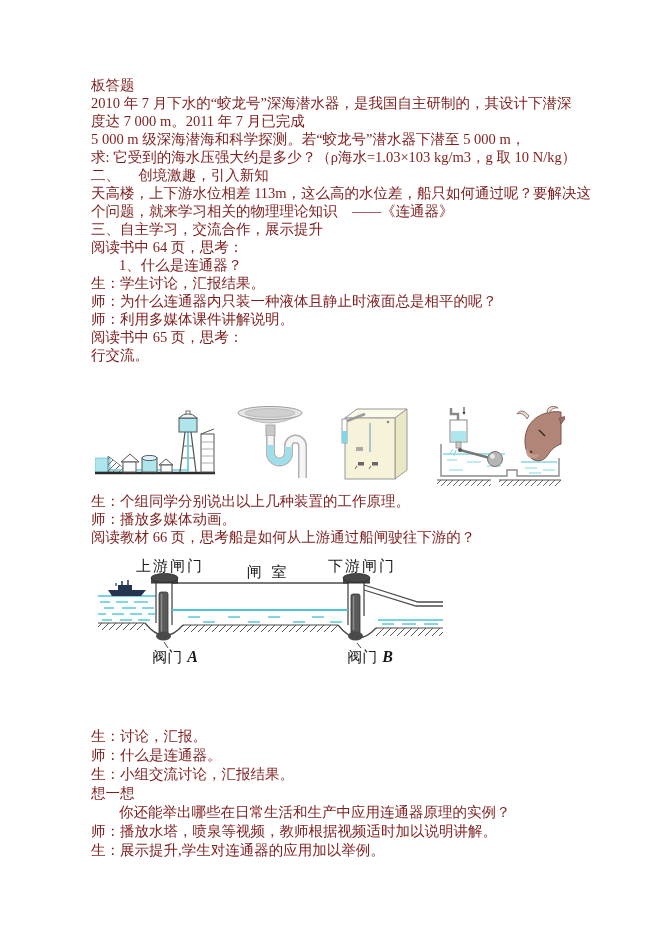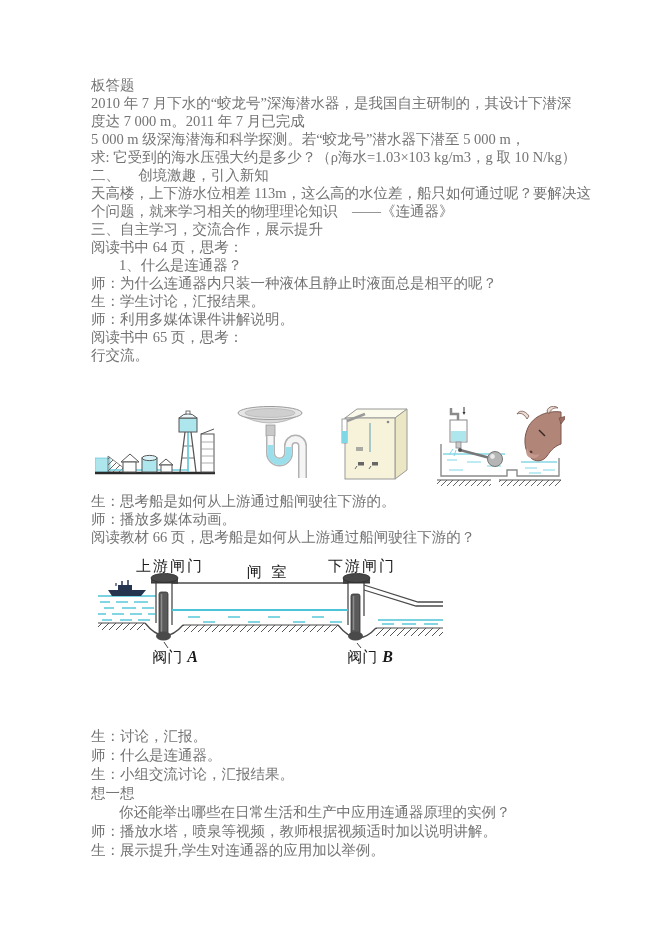--- a/index.html
+++ b/index.html
@@ -1,19 +1,19 @@
 <!DOCTYPE html>
 <html><head>
 <meta charset="utf-8">
 <style>
   html,body { margin:0; padding:0; background:#ffffff; }
   .page {
     position:relative; width:661px; height:935px; background:#ffffff;
     font-family:"Liberation Serif","DejaVu Serif",serif;
-    color:#737373; overflow:hidden;
+    color:#7f1d1d; overflow:hidden;
   }
   .tblock { position:absolute; left:91px; width:492px; font-size:14.5px; }
   #blockA { top:76px;  line-height:18px; }
   #blockB { top:492px; line-height:18px; }
   #blockC { top:727px; line-height:19px; }
   .line { white-space:pre; height:auto; }
   .ind2 { padding-left:28px; }
   .ind3 { padding-left:41px; }
   .fig { position:absolute; }
   #fig-devices { left:95px;  top:406px; }
@@ -30,22 +30,22 @@
     <div class="line">2010 年 7 月下水的“蛟龙号”深海潜水器，是我国自主研制的，其设计下潜深</div>
     <div class="line">度达 7 000 m。2011 年 7 月已完成</div>
     <div class="line">5 000 m 级深海潜海和科学探测。若“蛟龙号”潜水器下潜至 5 000 m，</div>
     <div class="line">求: 它受到的海水压强大约是多少？（ρ海水=1.03×103 kg/m3，g 取 10 N/kg）</div>
     <div class="line">二、　 创境激趣，引入新知</div>
     <div class="line">天高楼，上下游水位相差 113m，这么高的水位差，船只如何通过呢？要解决这</div>
     <div class="line">个问题，就来学习相关的物理理论知识　——《连通器》</div>
     <div class="line">三、自主学习，交流合作，展示提升</div>
     <div class="line">阅读书中 64 页，思考：</div>
     <div class="line ind2">1、什么是连通器？</div>
+    <div class="line">生：学生讨论，汇报结果。</div>
     <div class="line">师：为什么连通器内只装一种液体且静止时液面总是相平的呢？</div>
-    <div class="line">生：学生讨论，汇报结果。</div>
     <div class="line">师：利用多媒体课件讲解说明。</div>
     <div class="line">阅读书中 65 页，思考：</div>
     <div class="line">行交流。</div>
   </div>
 
   <svg class="fig" id="fig-devices" width="470" height="82" viewBox="0 0 470 82">
     <defs>
       <pattern id="hatchA" width="6" height="6" patternUnits="userSpaceOnUse">
         <line x1="0" y1="6" x2="6" y2="0" stroke="#666" stroke-width="1"></line>
       </pattern>
@@ -137,21 +137,21 @@
         <path d="M32,3 C33,-2 40,-3 43,0 C39,-1 35,2 34,6 Z" fill="#e8ddd5" stroke="#7a564c" stroke-width="0.8"></path>
         <polygon points="44,10 52,8 46,16" fill="#9a6e62" stroke="#7a564c" stroke-width="0.8"></polygon>
         <line x1="24" y1="22" x2="30" y2="28" stroke="#3a2a24" stroke-width="1.5"></line>
         <circle cx="16" cy="44" r="1.5" fill="#5a3a32"></circle>
         <path d="M12,40 C10,45 12,49 16,50 C20,51 24,49 24,46 C20,48 14,46 12,40 Z" fill="#c49a8e"></path>
       </g>
     </g>
   </svg>
 
   <div class="tblock" id="blockB">
-    <div class="line">生：思考船是如何从上游通过船闸驶往下游的。</div>
+    <div class="line">生：个组同学分别说出以上几种装置的工作原理。</div>
     <div class="line">师：播放多媒体动画。</div>
     <div class="line">阅读教材 66 页，思考船是如何从上游通过船闸驶往下游的？</div>
   </div>
 
   <svg class="fig" id="fig-lock" width="345" height="120" viewBox="0 0 345 120">
     <defs>
       <pattern id="hatchB" width="7" height="7" patternUnits="userSpaceOnUse">
         <line x1="0" y1="7" x2="7" y2="0" stroke="#555" stroke-width="1"></line>
       </pattern>
     </defs>

